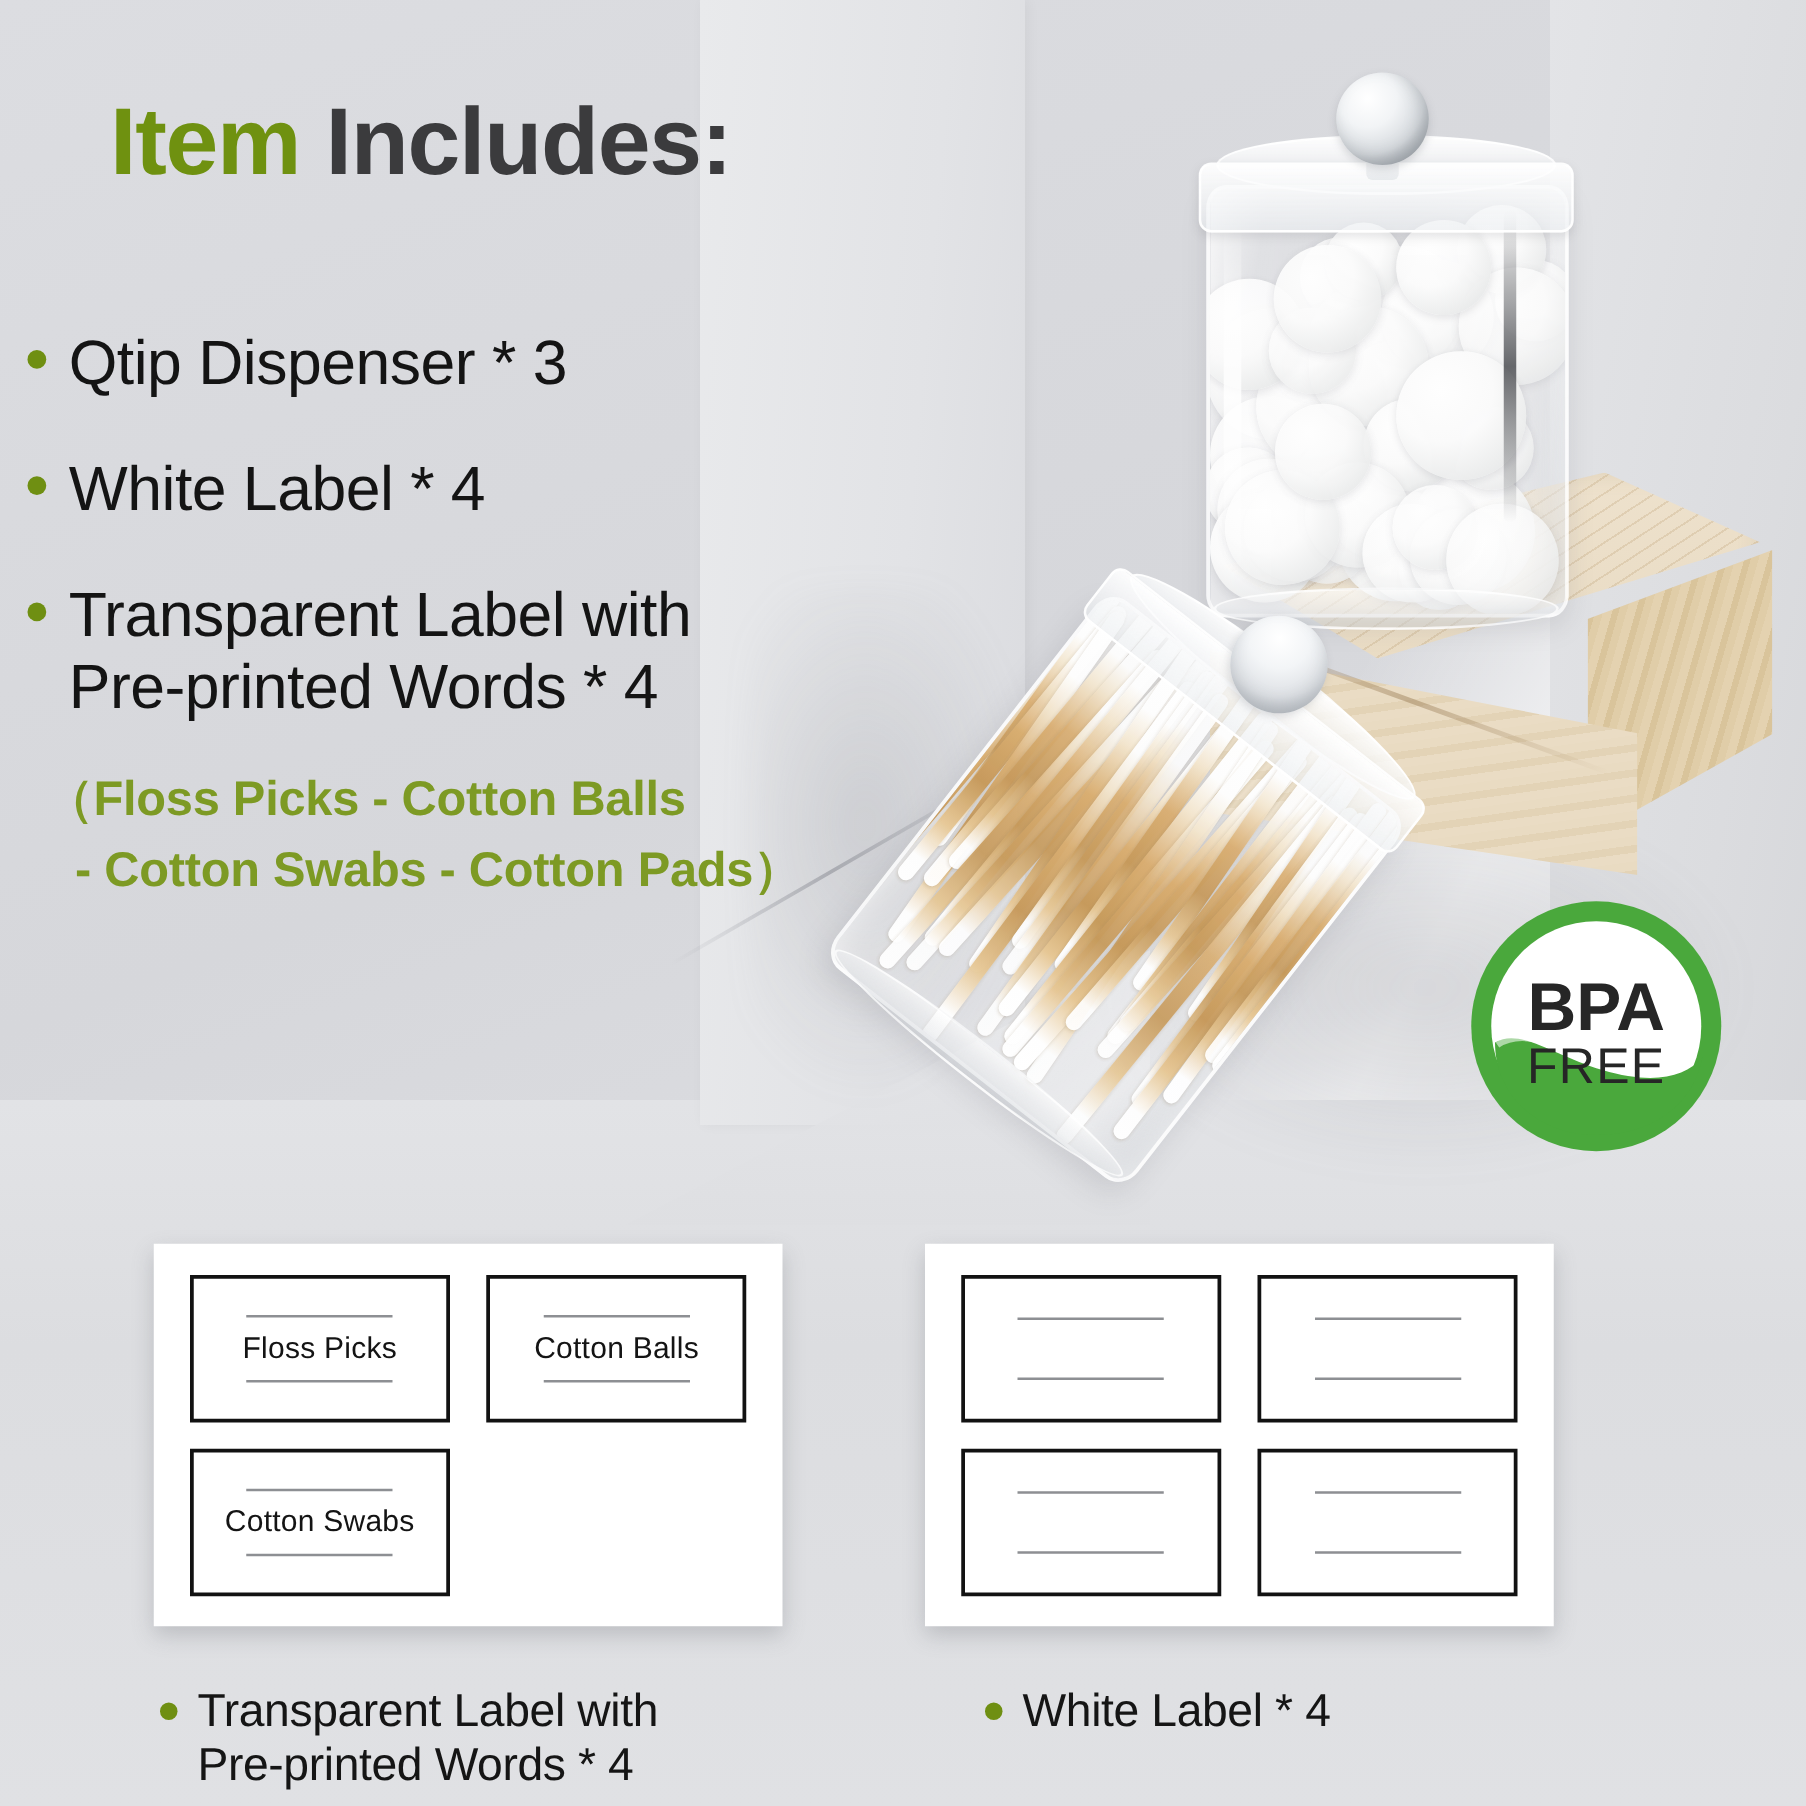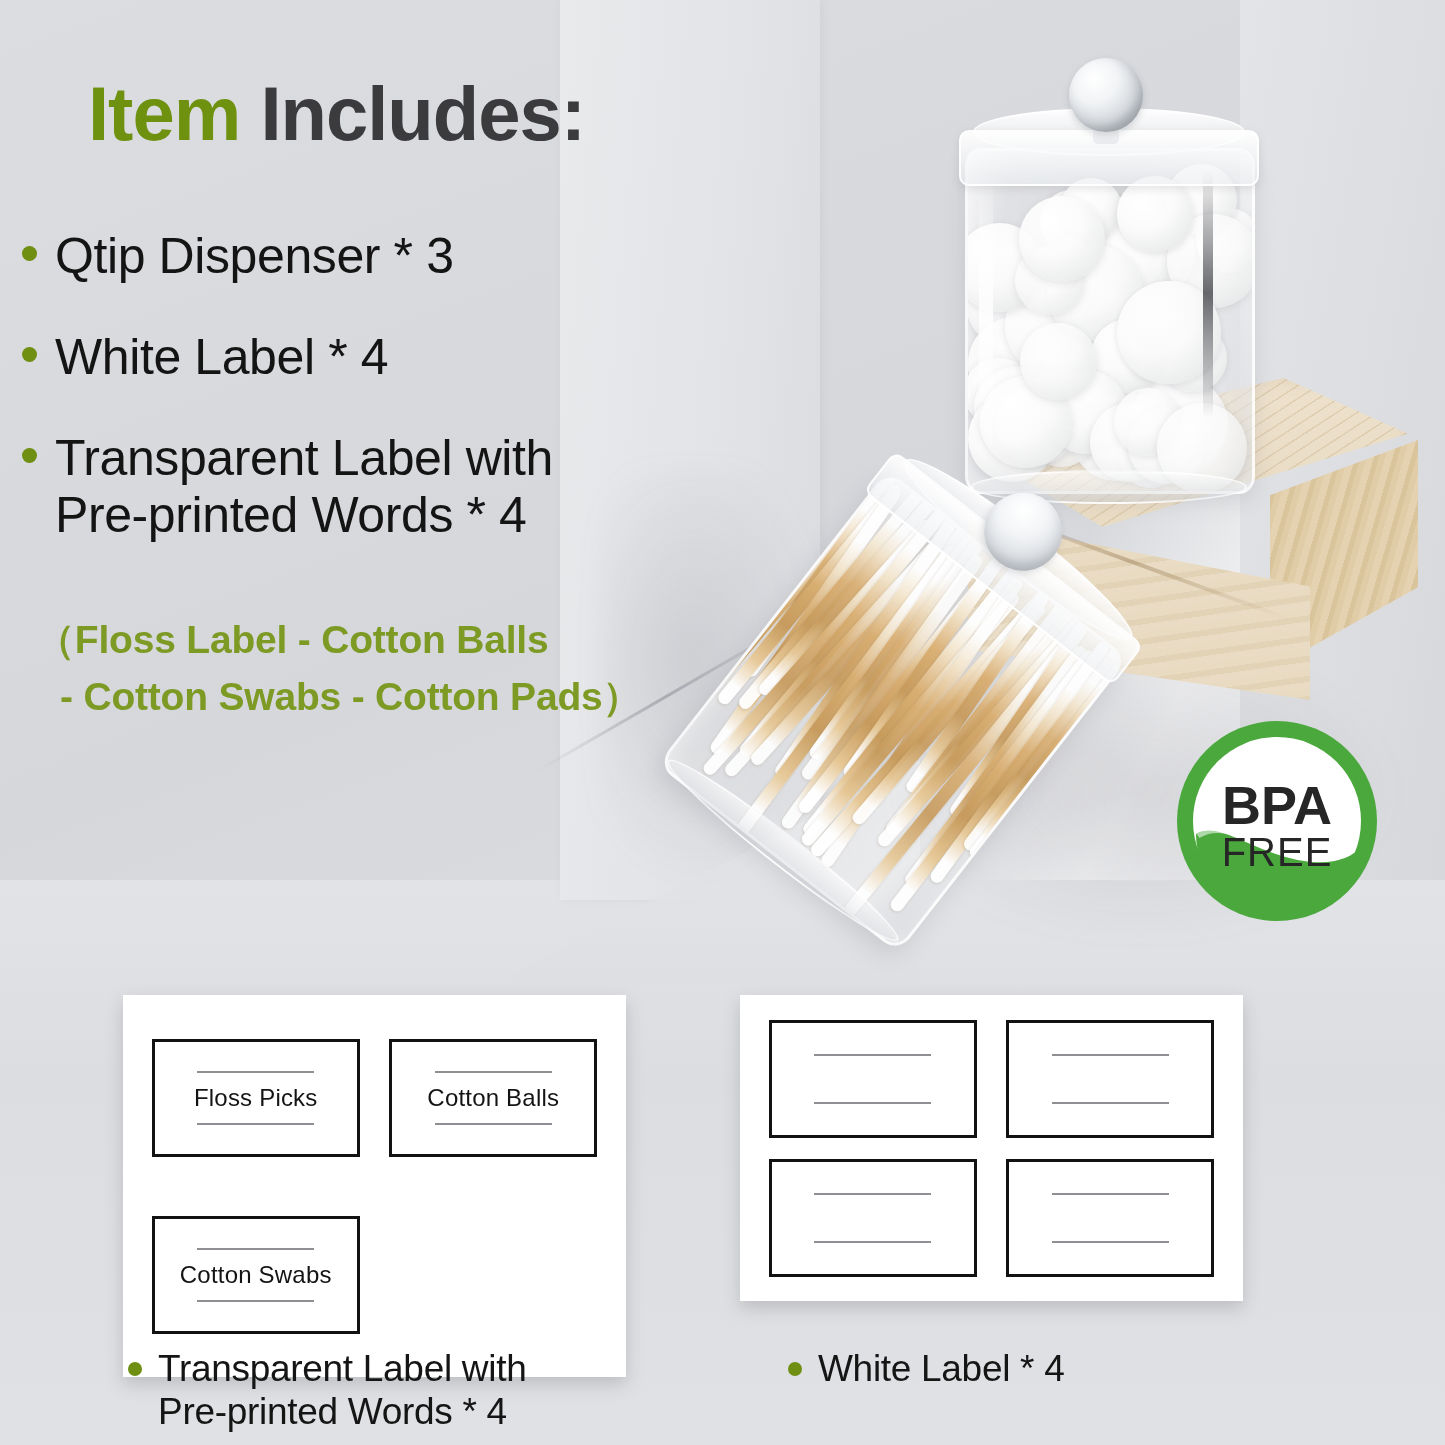--- a/index.html
+++ b/index.html
@@ -113,37 +113,37 @@
     background:linear-gradient(180deg,rgba(255,255,255,.6),rgba(205,209,214,.45));
     border:2px solid rgba(255,255,255,.7);}
 
   
   .title{position:absolute;left:52px;top:76px;font-size:76px;font-weight:700;
     letter-spacing:-1px;line-height:1;white-space:nowrap;margin-left:36px;}
   .title .g{color:#6f9110;}
   .title .d{color:#3b3b3d;}
 
   .blist{position:absolute;left:12px;top:228px;width:660px;}
-  .bitem{display:flex;align-items:flex-start;margin-bottom:44px;}
+  .bitem{display:flex;align-items:flex-start;margin-bottom:44px;margin-top:34px;}
   .dot{width:15px;height:15px;border-radius:50%;background:#6f8f12;
     margin:18px 18px 0 10px;flex:0 0 auto;}
   .btxt{font-size:50px;line-height:1.14;color:#141414;font-weight:400;letter-spacing:-.4px;}
 
   .paren{position:absolute;left:36px;top:612px;width:640px;
     color:#7d9a24;font-size:39px;line-height:1.45;font-weight:600;letter-spacing:-.2px;}
   .paren .r2{display:block;padding-left:24px;}
 
   
   .bpa{position:absolute;left:1172px;top:716px;width:210px;height:210px;}
   .bpa svg{display:block;}
 
   
   .sheet{position:absolute;background:#ffffff;
     box-shadow:0 7px 16px rgba(110,112,120,.30);}
-  .sheet-left{left:123px;top:995px;width:503px;height:382px;}
+  .sheet-left{left:123px;top:995px;width:503px;height:306px;}
   .sheet-right{left:740px;top:995px;width:503px;height:306px;}
   .grid{position:absolute;left:0;top:0;width:100%;height:100%;
     display:grid;grid-template-columns:1fr 1fr;grid-template-rows:1fr 1fr;
     padding:18px;box-sizing:border-box;gap:8px;}
   .cell{display:flex;align-items:center;justify-content:center;}
   .lbl{width:100%;height:100%;max-width:208px;max-height:118px;
     border:3px solid #121212;background:#fff;
     display:flex;flex-direction:column;align-items:center;justify-content:center;
     box-sizing:border-box;padding:10px 12px;}
   .rule{width:66%;height:2px;background:#8d8f93;}
@@ -289,21 +289,21 @@
       <span class="dot"></span>
       <span class="btxt">White Label * 4</span>
     </div>
     <div class="bitem">
       <span class="dot"></span>
       <span class="btxt">Transparent Label with<br>Pre-printed Words * 4</span>
     </div>
   </div>
 
   <div class="paren">
-    <span>（Floss Label   - Cotton Balls</span>
+    <span>（Floss Picks   - Cotton Balls</span>
     <span class="r2">- Cotton Swabs   - Cotton Pads）</span>
   </div>
 
   <div class="bpa">
     <svg width="210" height="210" viewBox="0 0 210 210" aria-hidden="true">
       <circle cx="105" cy="105" r="100" fill="#4aa83c"></circle>
       <circle cx="105" cy="105" r="84" fill="#ffffff"></circle>
       <path d="M24 118 C44 106 70 128 110 140 C150 152 176 146 190 130 C182 170 148 192 105 192 C58 192 24 160 24 118 Z" fill="#4aa83c"></path>
       <path d="M26 120 C50 104 80 126 118 136" fill="none" stroke="#ffffff" stroke-width="5" opacity=".55"></path>
       <text x="105" y="108" text-anchor="middle" font-family="Liberation Sans, sans-serif" font-size="54" font-weight="700" fill="#262626" id="bpa1">BPA</text>

